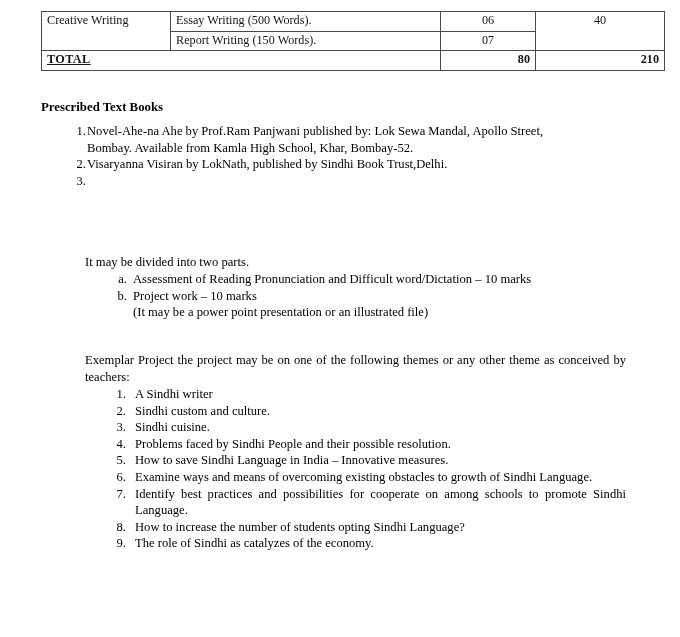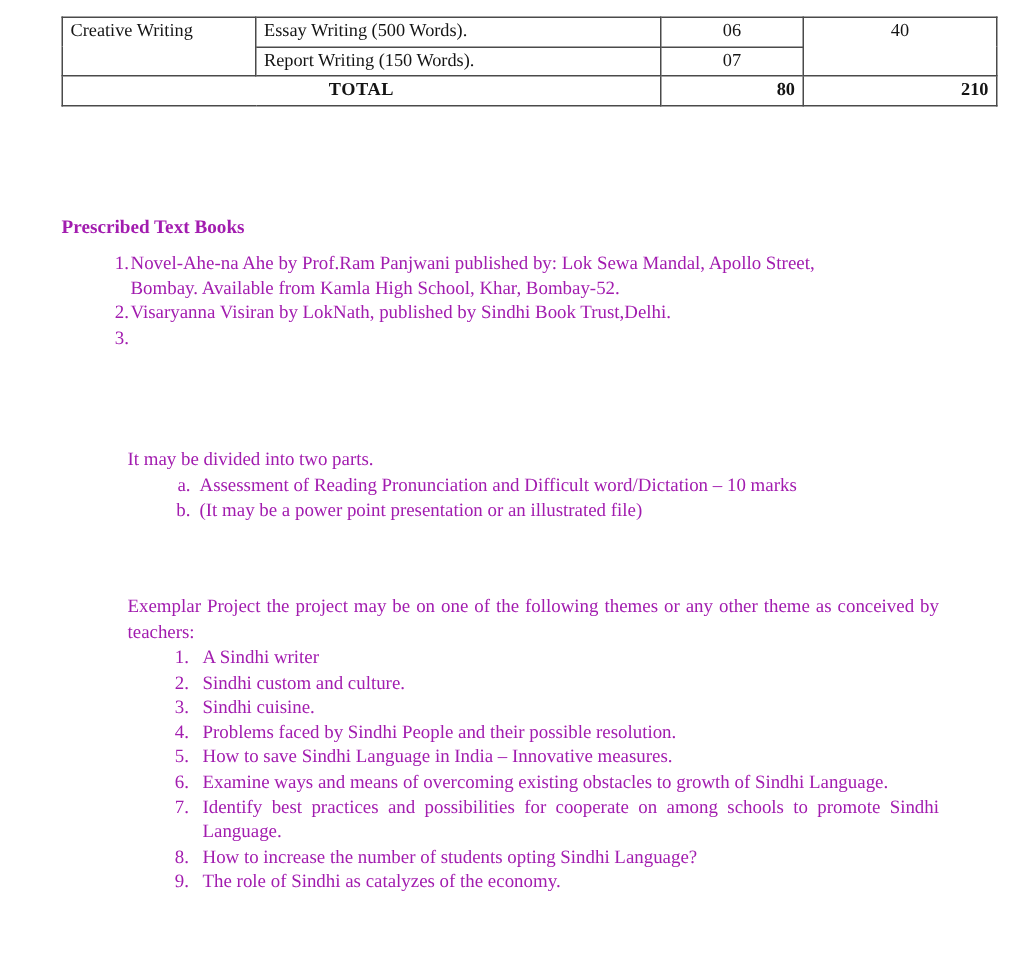--- a/index.html
+++ b/index.html
@@ -40,34 +40,33 @@
     line-height: 1.12;
     vertical-align: top;
     color: #141414;
   }
   .col-area   { width: 129px; }
   .col-desc   { width: 270px; }
   .col-marks  { width: 95px; }
   .col-total  { width: 129px; }
   .cell-center { text-align: center; }
   .cell-total-label {
-    text-align: center;
     font-weight: bold;
     letter-spacing: 0.4px;
+    text-decoration: underline;
   }
   .cell-bold { font-weight: bold; text-align: right; }
   .row-h { height: 19px; }
 
   
   .blk {
     position: absolute;
     font-size: 12.6px;
     line-height: 16.6px;
-    color: #a21caf;
-    margin-top: 44px;
+    color: #000000;
   }
 
   .heading-prescribed {
     left: 41px;
     top: 99px;
     font-weight: bold;
     font-size: 12.8px;
   }
 
   
@@ -199,20 +198,21 @@
 
   <div class="blk guide-sub">It may be divided into two parts.</div>
 
   <div class="blk sublist">
     <div class="li">
       <span class="num">a.</span>
       <span class="txt">Assessment of Reading Pronunciation and Difficult word/Dictation – 10 marks</span>
     </div>
     <div class="li">
       <span class="num">b.</span>
+      <span class="txt">Project work – 10 marks</span>
       <span class="cont">(It may be a power point presentation or an illustrated file)</span>
     </div>
   </div>
 
   <div class="blk exemplar">Exemplar Project the project may be on one of the following themes or any other theme as conceived by teachers:</div>
 
   <div class="blk themes">
     <div class="li">
       <span class="num">1.</span>
       <span class="txt">A Sindhi writer</span>

